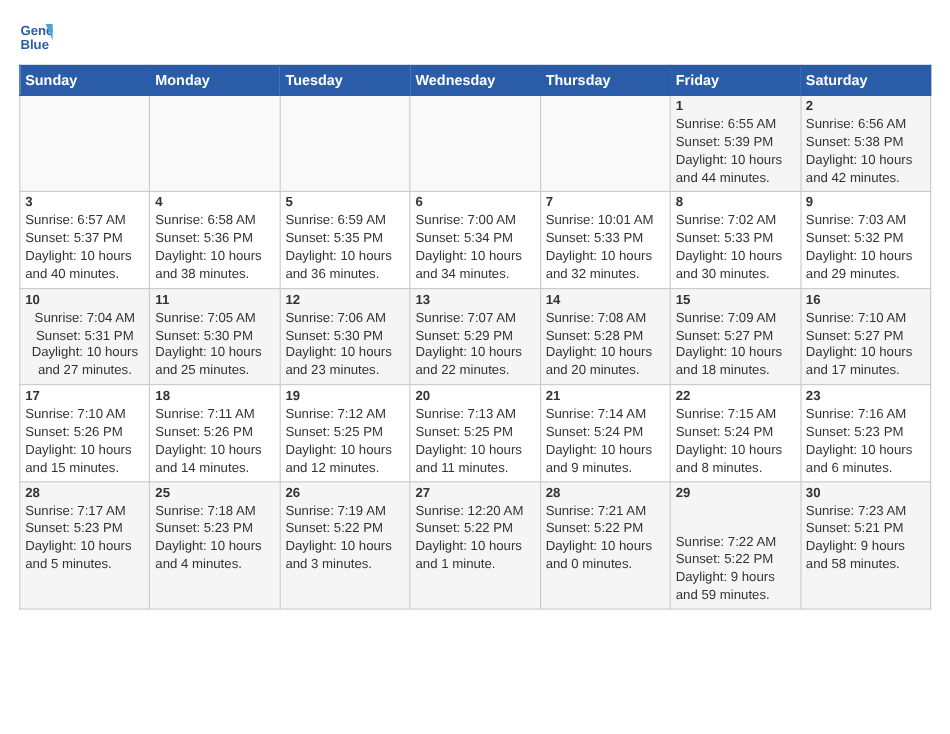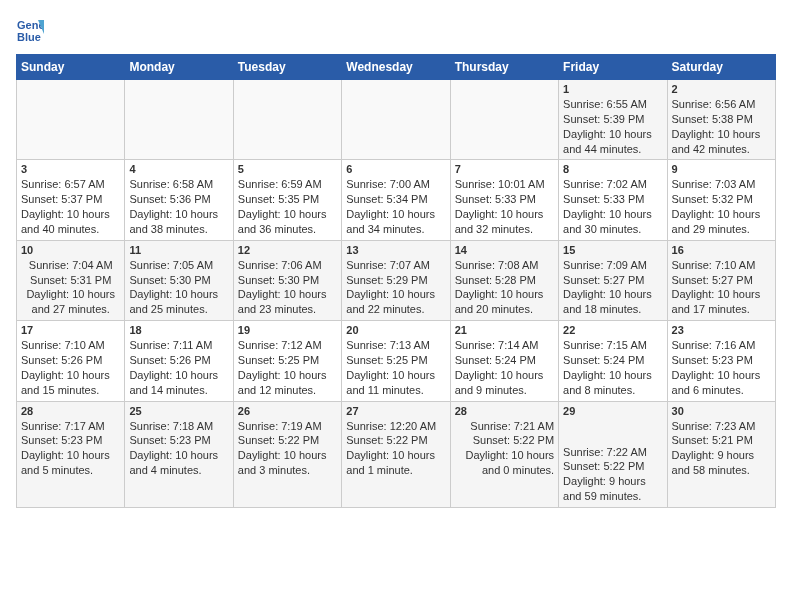--- a/index.html
+++ b/index.html
@@ -312,21 +312,21 @@
         </td>
         <td>
           <span class="day-number">27</span>
           <div class="day-info" style="white-space: pre-line;">Sunrise: 12:20 AM
 Sunset: 5:22 PM
 Daylight: 10 hours
 and 1 minute.</div>
         </td>
         <td>
           <span class="day-number">28</span>
-          <div class="day-info" style="white-space: pre-line; text-align: right;">Sunrise: 7:21 AM
+          <div class="day-info" style="white-space: pre-line;">Sunrise: 7:21 AM
 Sunset: 5:22 PM
 Daylight: 10 hours
 and 0 minutes.</div>
         </td>
         <td>
           <span class="day-number">29</span>
           <div class="day-info" style="white-space: pre-line; margin-top: 28px;">Sunrise: 7:22 AM
 Sunset: 5:22 PM
 Daylight: 9 hours
 and 59 minutes.</div>

